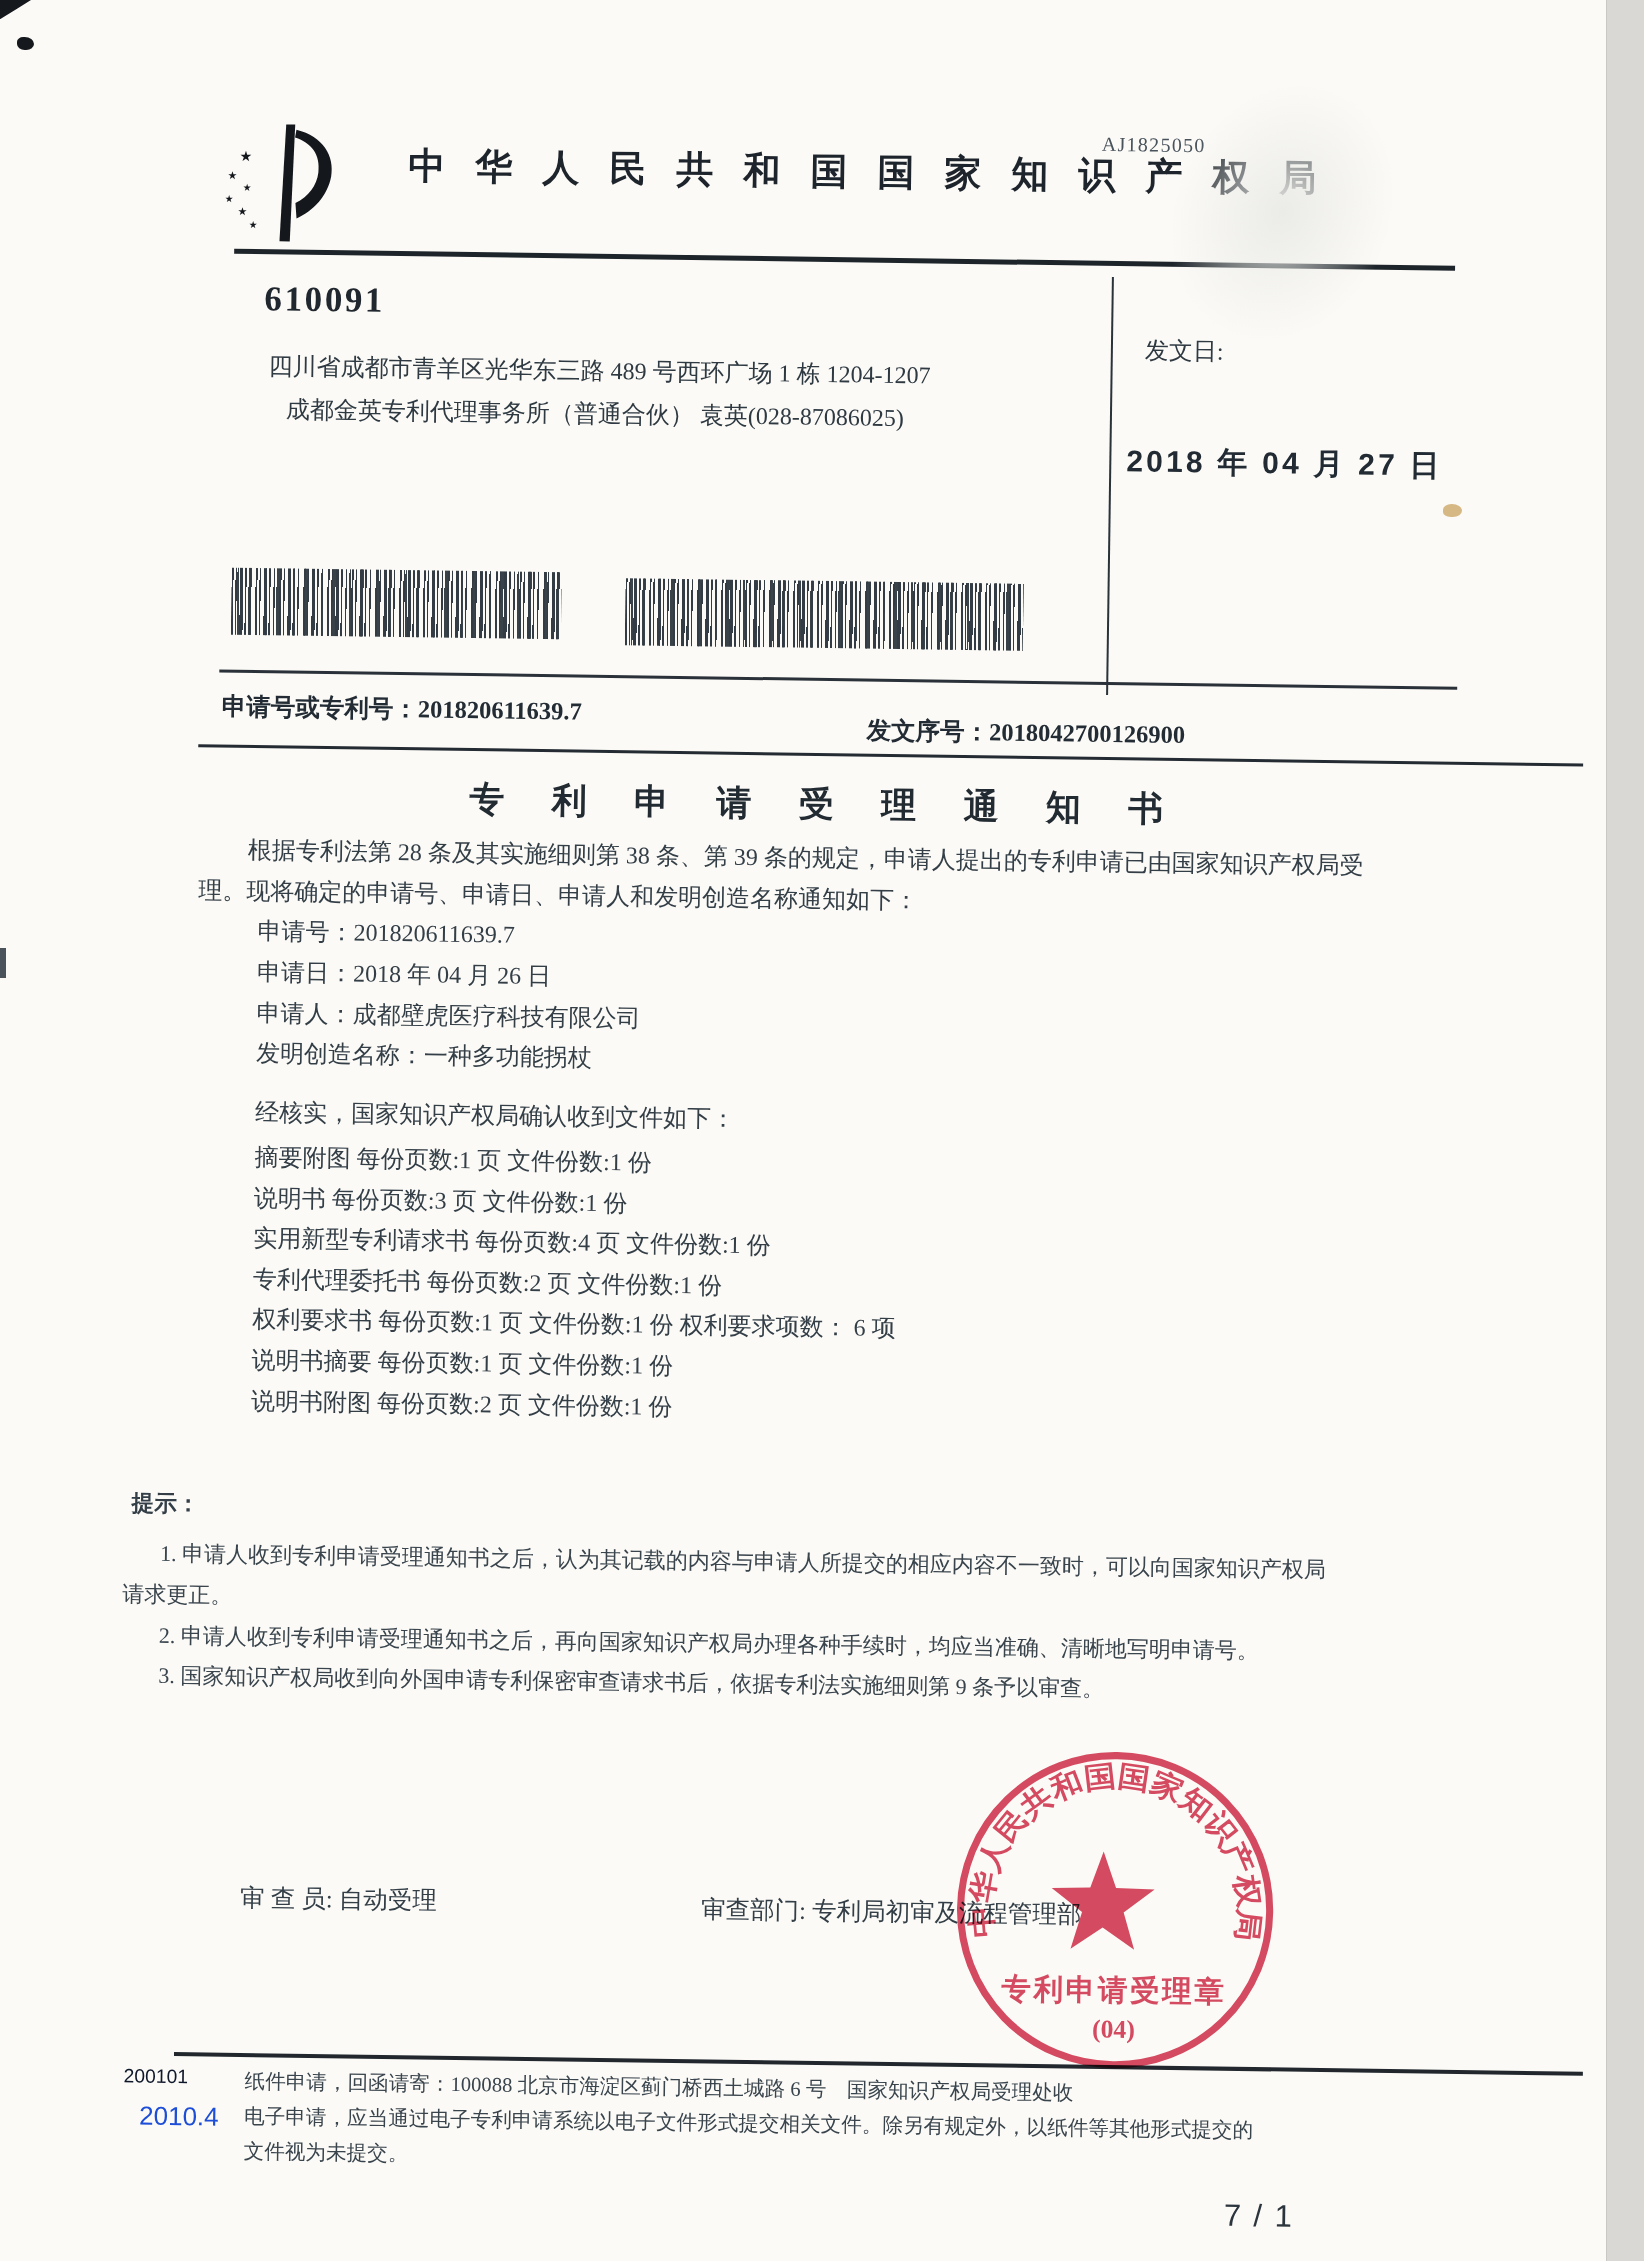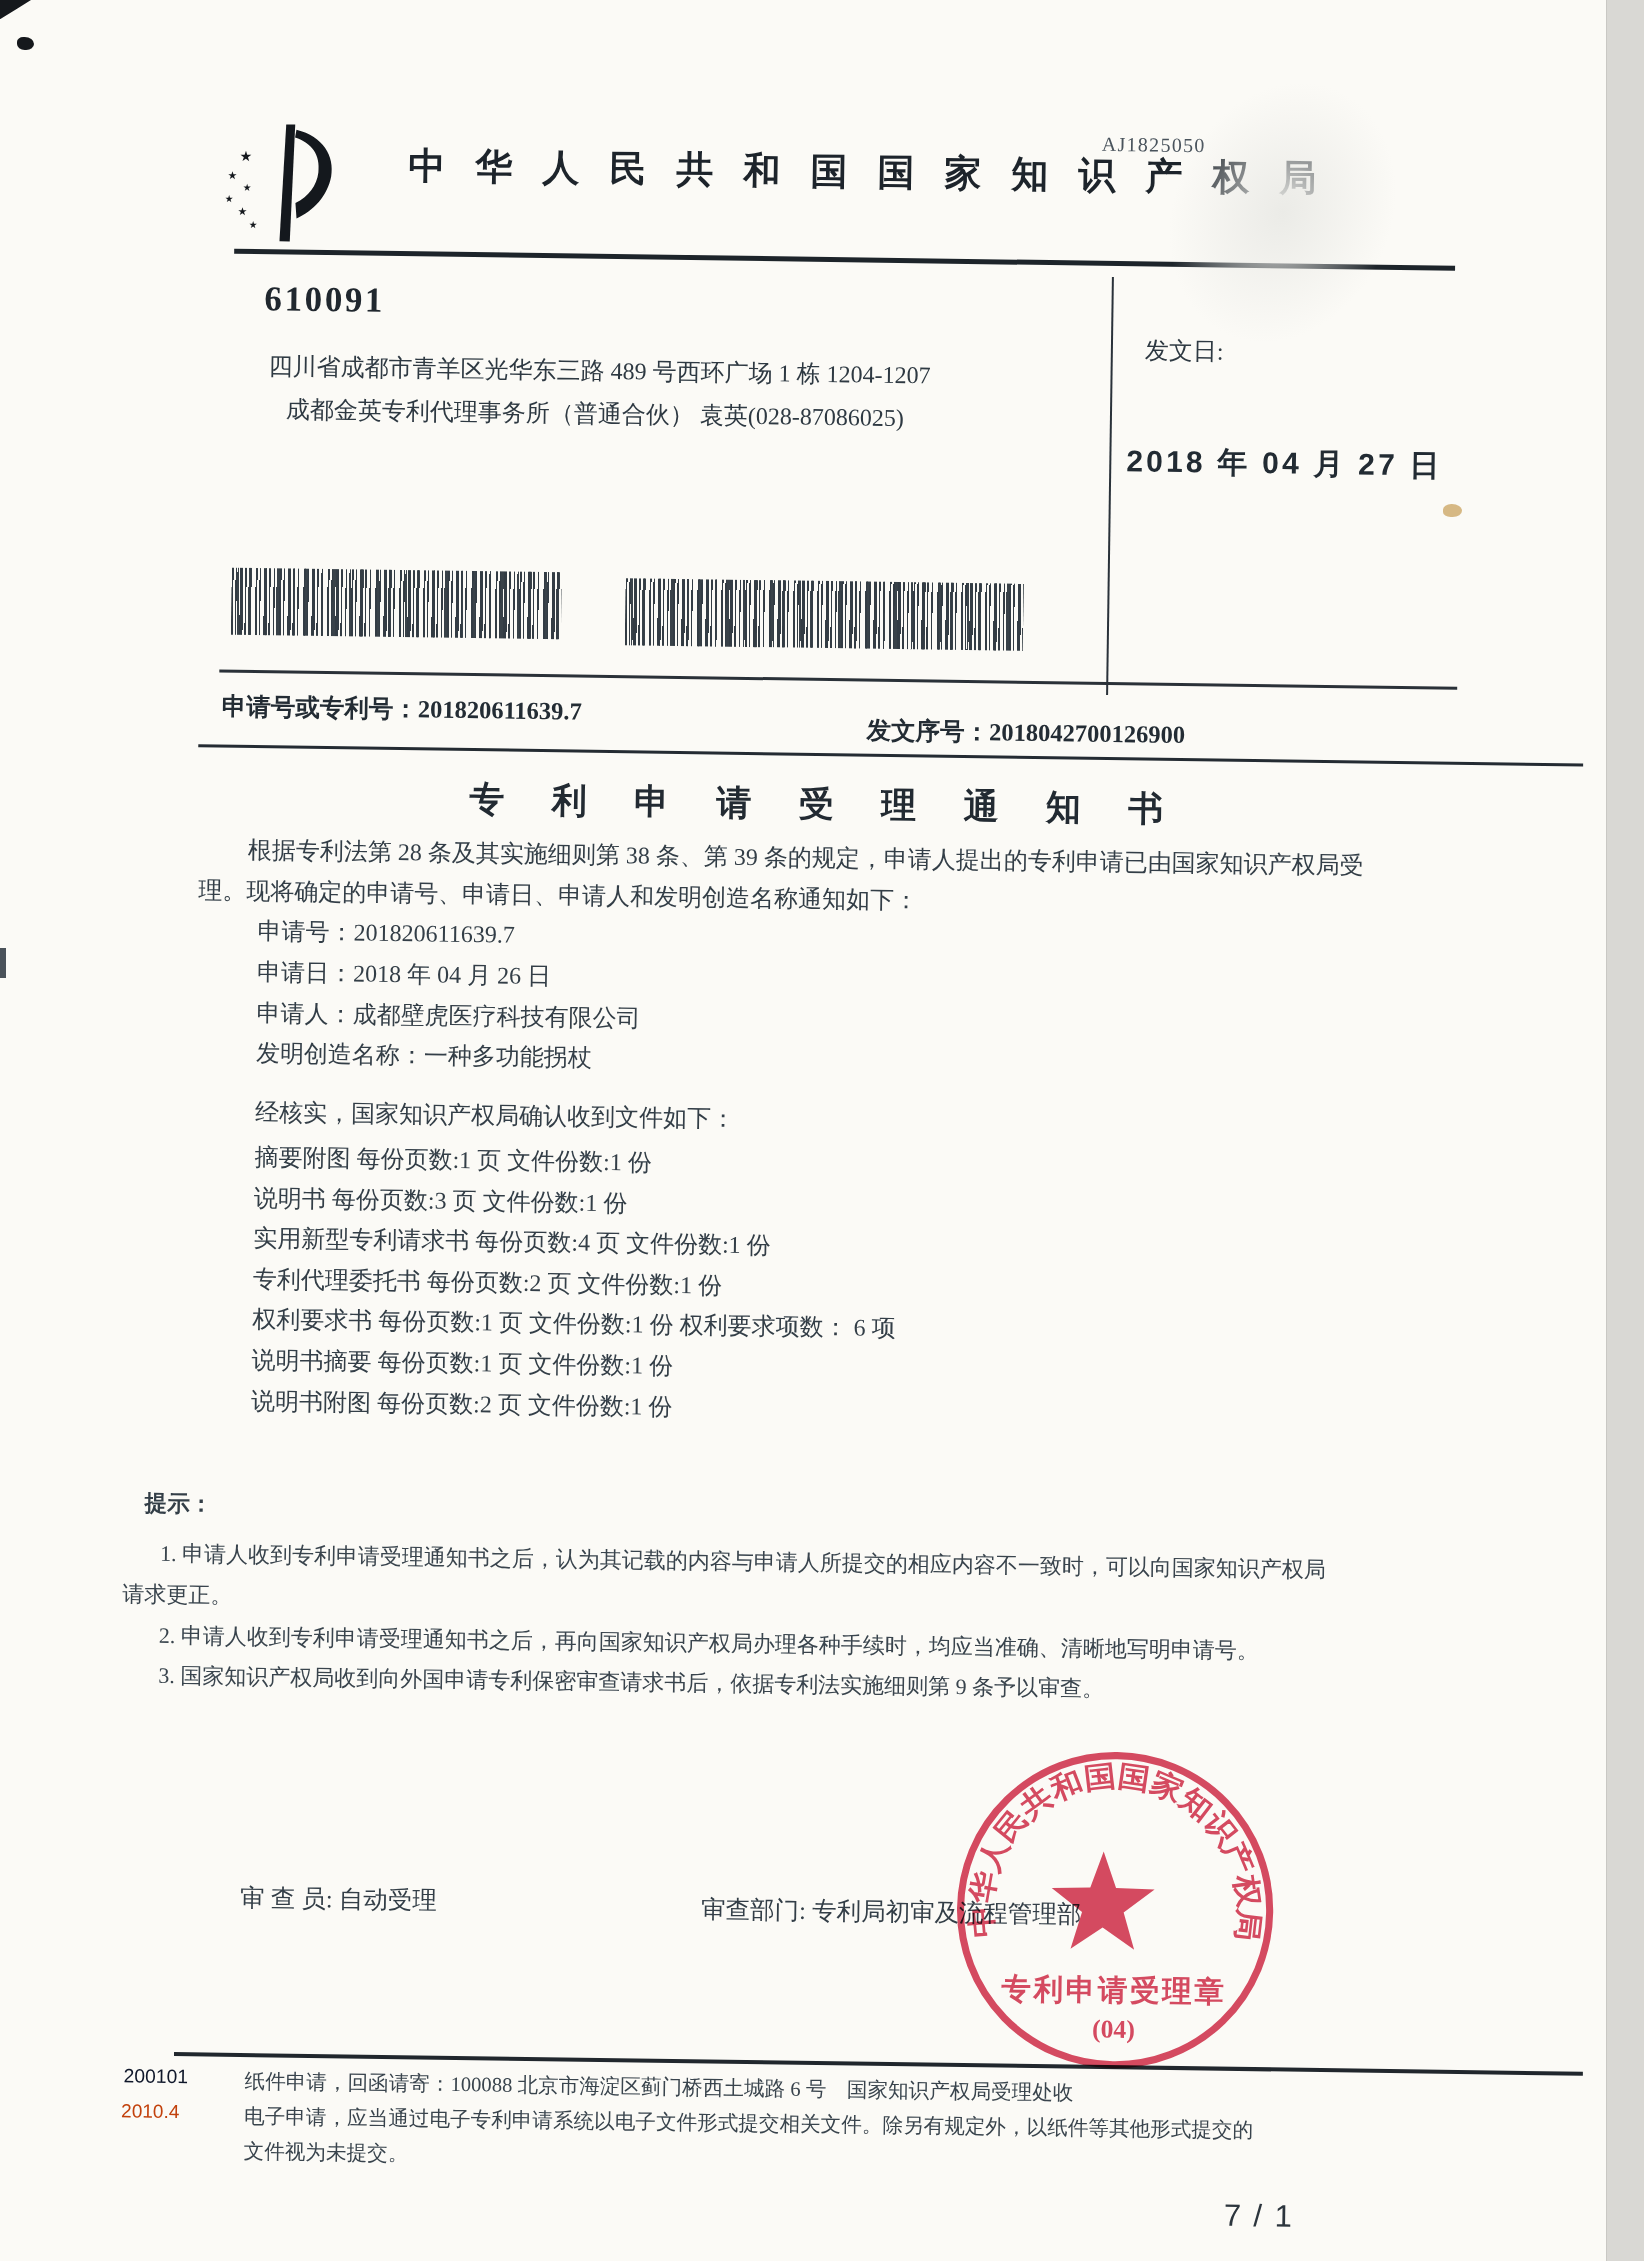--- a/index.html
+++ b/index.html
@@ -63,36 +63,36 @@
   .bodyline{font-size:24px;color:#333e47;}
   .rcv-head{left:255px;top:1104px;}
   .rcv0{left:255px;top:1149px;}
   .rcv1{left:255px;top:1190px;}
   .rcv2{left:255px;top:1230px;}
   .rcv3{left:255px;top:1271px;}
   .rcv4{left:255px;top:1311px;}
   .rcv5{left:255px;top:1352px;}
   .rcv6{left:255px;top:1393px;}
   
-  .tips-head{left:150px;top:1497px;font-size:22.6px;font-weight:bold;color:#333e47;}
+  .tips-head{left:137px;top:1497px;font-size:22.6px;font-weight:bold;color:#333e47;}
   .tip{
     left:129px;width:1212px;font-size:22px;line-height:41px;color:#39444d;
     text-indent:37px;white-space:normal;
   }
   .tip1{top:1542px;}
   .tip2{top:1624px;}
   .tip3{top:1664px;}
   
   .examiner{left:251px;top:1889px;font-size:24.5px;color:#333e47;}
   .dept{left:712px;top:1894px;font-size:24.5px;color:#333e47;z-index:1;}
   .stamp{left:965px;top:1745px;width:322px;height:322px;z-index:5;mix-blend-mode:multiply;opacity:.92;}
   
   .rule-footer{left:187px;top:2061px;width:1409px;height:3.9px;background:#21272d;}
   .form-code{left:137px;top:2075px;font-size:19.3px;font-family:"Liberation Sans", sans-serif;color:#0f172a;}
-  .form-date{left:135px;top:2110px;font-size:19px;font-family:"Liberation Sans", sans-serif;color:#c2410c;}
+  .form-date{left:153px;top:2110px;font-size:26px;font-family:"Liberation Sans", sans-serif;color:#1d4ed8;}
   .foot1{left:258px;top:2075px;font-size:20.6px;color:#39444d;}
   .foot2{left:258px;top:2110px;font-size:20.6px;color:#39444d;}
   .foot3{left:258px;top:2145px;font-size:20.6px;color:#39444d;}
   .page-no{left:1239px;top:2192px;font-size:31px;letter-spacing:1.9px;color:#2c353d;font-family:"Liberation Sans", sans-serif;}
   
   .scan-edge{position:absolute;right:0;top:0;width:37px;height:2261px;background:#d9d8d4;border-left:0.6px solid #c9c8c4;}
   .speck-a{position:absolute;left:0;top:0;width:31px;height:19.3px;background:#15181c;clip-path:polygon(0 0,100% 0,55% 45%,0 100%);}
   .speck-b{position:absolute;left:17px;top:37px;width:17px;height:13px;background:#15181c;border-radius:40% 60% 50% 50%;}
   .speck-c{position:absolute;left:0px;top:948px;width:5.8px;height:30px;background:#4a525a;}
   .speck-tan{position:absolute;left:1443px;top:504px;width:19.3px;height:13px;background:#c9a25e;border-radius:50% 60% 55% 45%;opacity:.75;}

